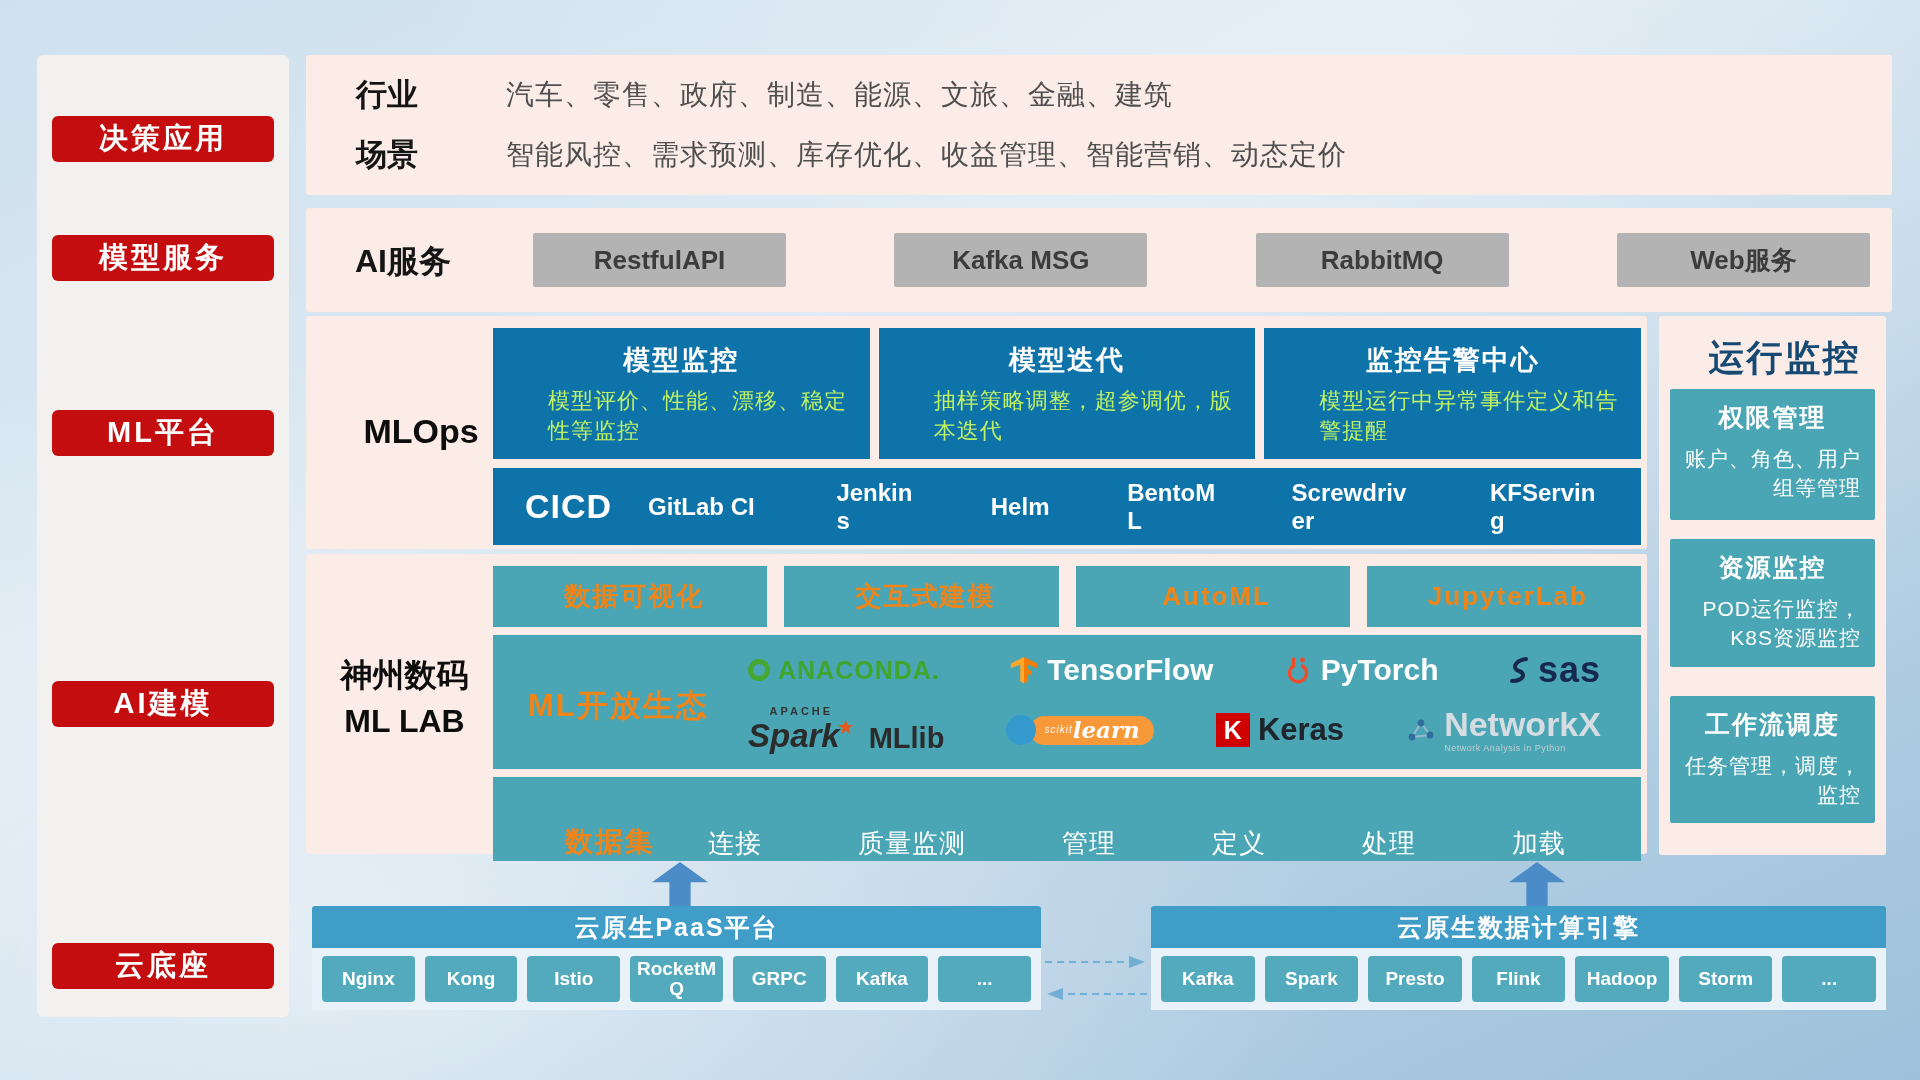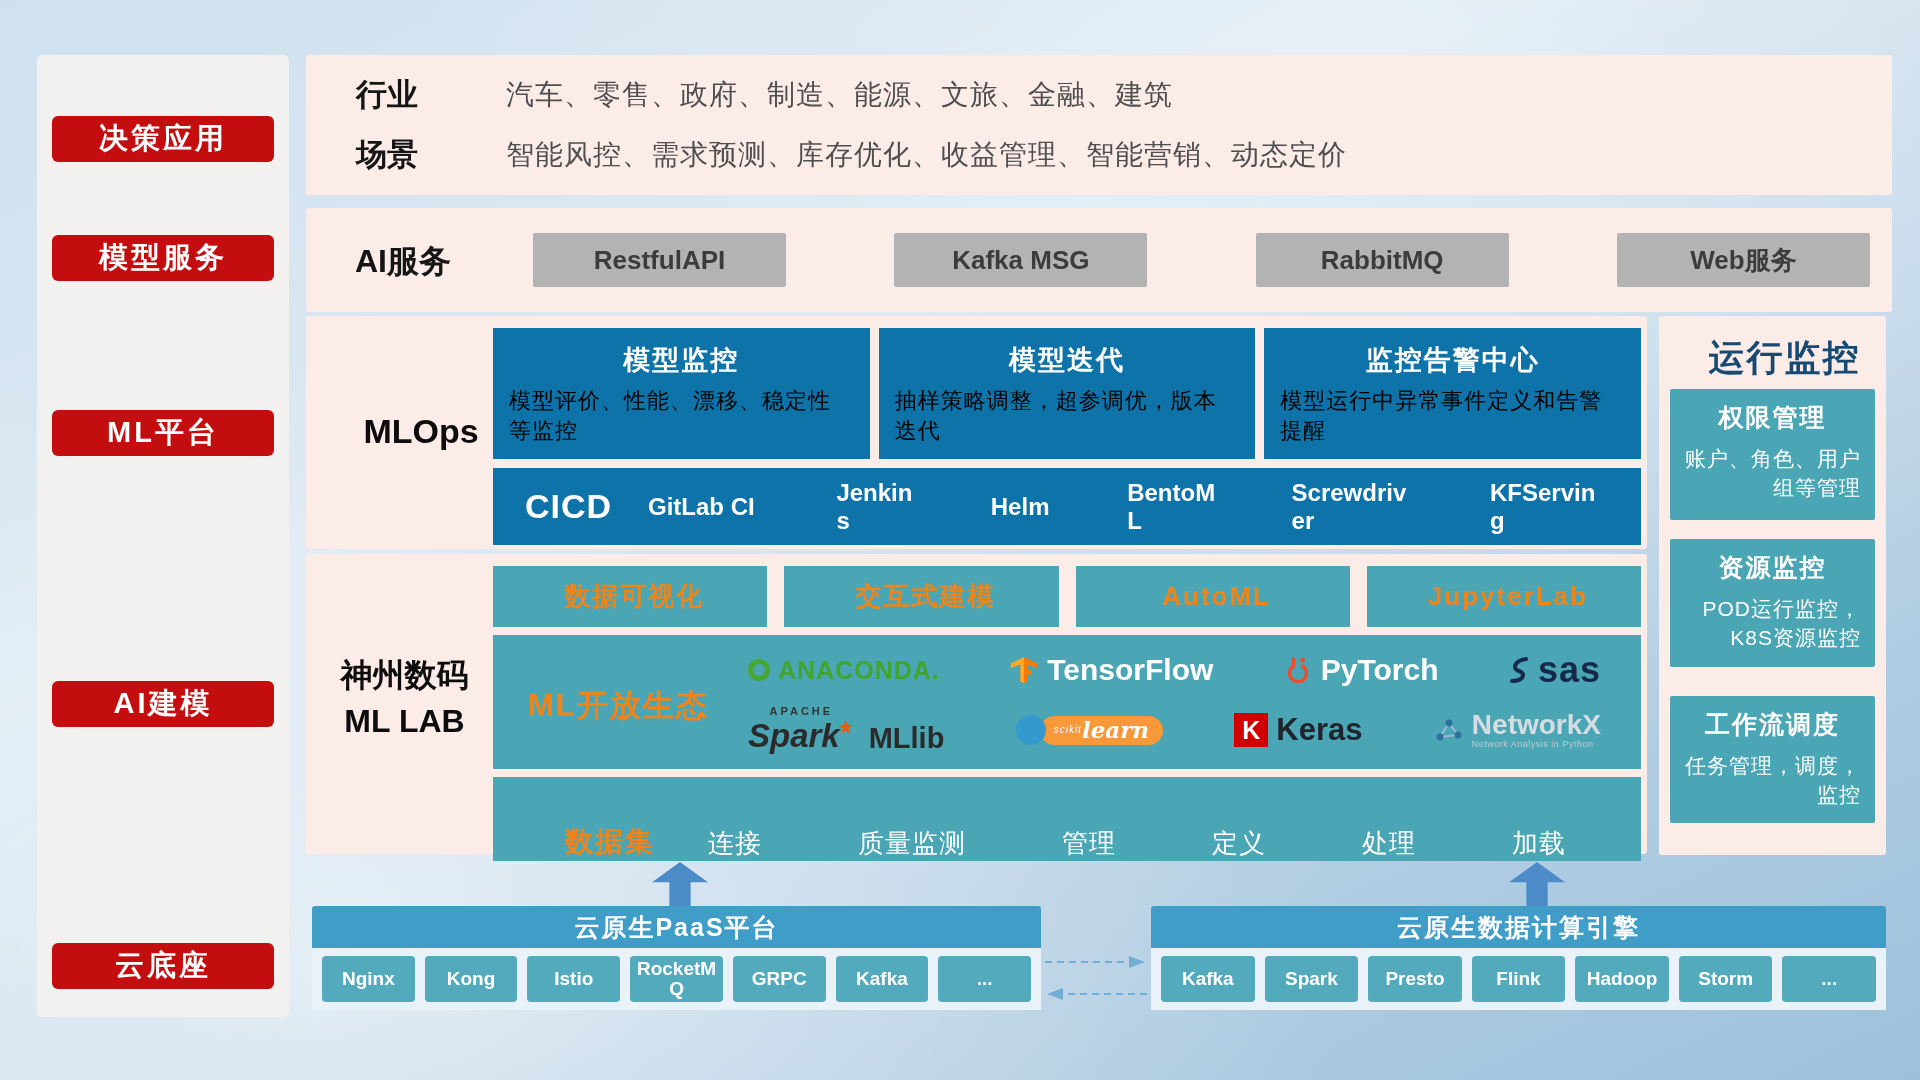--- a/index.html
+++ b/index.html
@@ -34,21 +34,21 @@
   .gray-btn { width:253px; height:54px; background:#b3b3b3; color:#3c3c3c; font-size:26px;
     font-weight:600; display:flex; align-items:center; justify-content:center; border-radius:2px;margin-left:40px; }
 
   
   .panel-mlops { left:306px; top:316px; width:1341px; height:233px; }
   .panel-mlops .panel-label { position:absolute; left:40px; top:96px; width:150px; text-align:center;
     font-size:34px; font-weight:bold; color:#0d0d0d; }
   .mlops-cards { position:absolute; left:187px; top:12px; width:1148px; height:131px; display:flex; gap:9px; }
   .blue-card { flex:1; background:#0e73a8; padding:10px 16px; }
   .blue-card .bc-title { text-align:center; color:#fff; font-size:27px; font-weight:bold; margin:4px 0 8px; letter-spacing:2px; }
-  .blue-card .bc-desc { color:#000000; font-size:22px; line-height:1.35; letter-spacing:1px; }
+  .blue-card .bc-desc { color:#bef264; font-size:22px; line-height:1.35; letter-spacing:1px;margin-left:39px; }
   .cicd-bar { position:absolute; left:187px; top:152px; width:1148px; height:77px; background:#0e73a8;
     display:flex; align-items:center; }
   .cicd-label { width:155px; padding-left:32px; color:#fff; font-size:34px; font-weight:bold; letter-spacing:1px; }
   .cicd-items { flex:1; display:flex; justify-content:space-between; align-items:center; padding-right:45px; }
   .cicd-items span { color:#fff; font-size:24px; font-weight:600; line-height:1.15; overflow-wrap:anywhere; }
   .cicd-items span:nth-child(1){ width:118px; }
   .cicd-items span:nth-child(2){ width:84px; }
   .cicd-items span:nth-child(3){ width:66px; }
   .cicd-items span:nth-child(4){ width:94px; }
   .cicd-items span:nth-child(5){ width:128px; }
@@ -79,21 +79,21 @@
   .mllib-text { font-size:29px; font-weight:600; color:#2b2b2b; margin-left:6px; align-self:flex-end; }
   .skl-circle { width:30px; height:30px; background:#3499cd; border-radius:50%; margin-right:-14px; z-index:2; }
   .skl-blob { background:#f89939; border-radius:16px; padding:2px 14px 4px; display:flex; flex-direction:row; align-items:center; }
   .skl-top { font-size:10px; color:#fff; letter-spacing:1px; }
   .skl-text { font-family:"DejaVu Serif","Liberation Serif",serif; font-style:italic; font-weight:bold;
     font-size:23px; color:#fff; line-height:1; }
   .keras-box { width:34px; height:34px; background:#d00000; color:#fff; font-size:25px; font-weight:bold;
     display:flex; align-items:center; justify-content:center; }
   .keras-text { font-size:31px; font-weight:bold; color:#20242c; }
   .nx-col { display:flex; flex-direction:column; line-height:1.1; }
-  .nx-text { font-size:28px; font-weight:600; color:#d5dde2; }
+  .nx-text { font-size:34px; font-weight:600; color:#d5dde2; }
   .nx-sub { font-size:9px; color:#c2ccd2; letter-spacing:.5px; }
   .dataset-bar { position:absolute; left:187px; top:223px; width:1148px; height:84px; display:flex; align-items:flex-end; }
   .dataset-label { width:215px; padding-left:72px; color:#ef8418; font-size:28px; font-weight:bold; letter-spacing:2px; }
   .dataset-items { flex:1; display:flex; justify-content:space-between; padding-right:75px; }
   .dataset-items span { color:#fff; font-size:26px; letter-spacing:1px; }
 
   
   .panel-monitor { left:1659px; top:316px; width:227px; height:539px; }
   .monitor-title { position:absolute; left:0; right:0; top:18px; text-align:center;
     font-size:36px; font-weight:bold; color:#164a73; letter-spacing:2px;margin-left:24px; }

